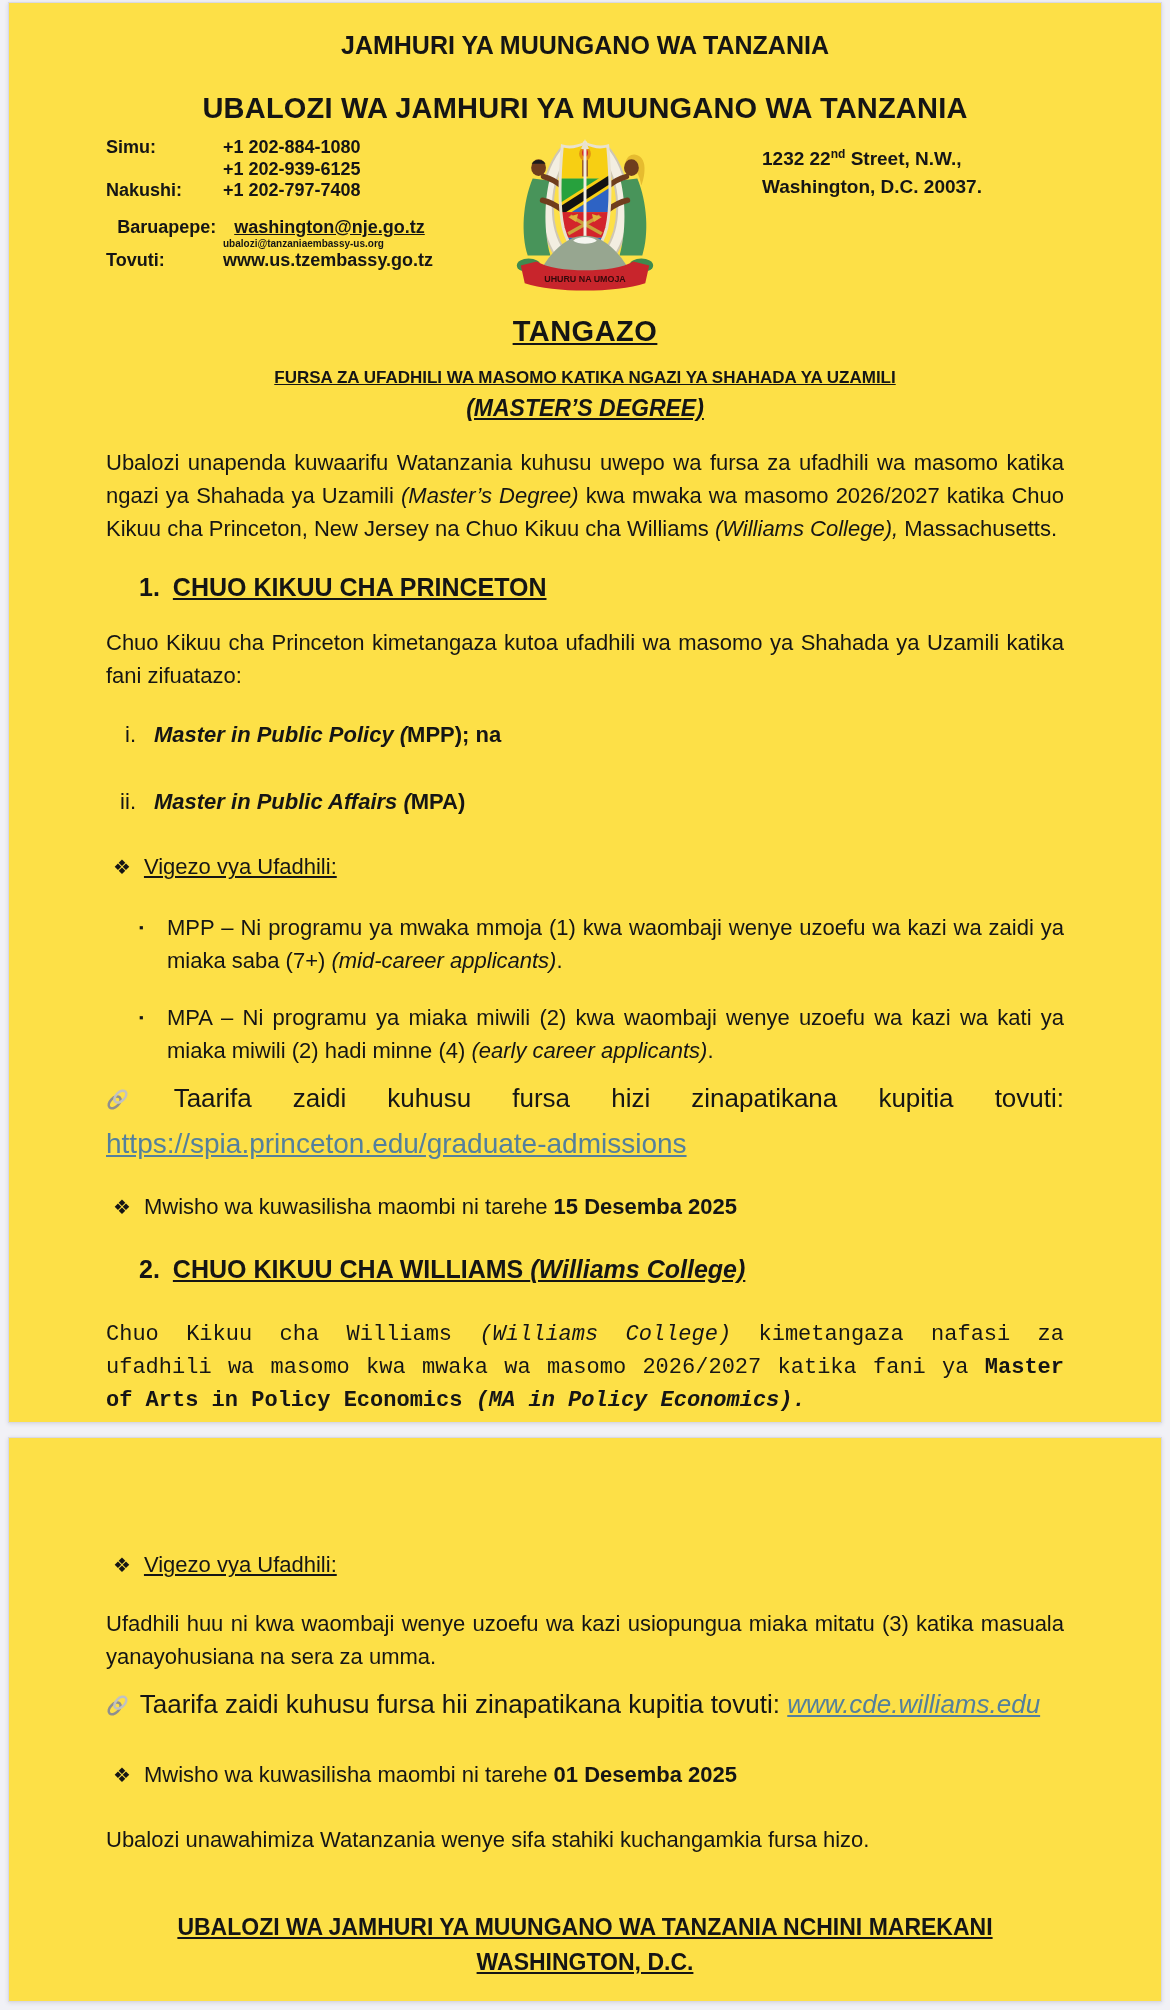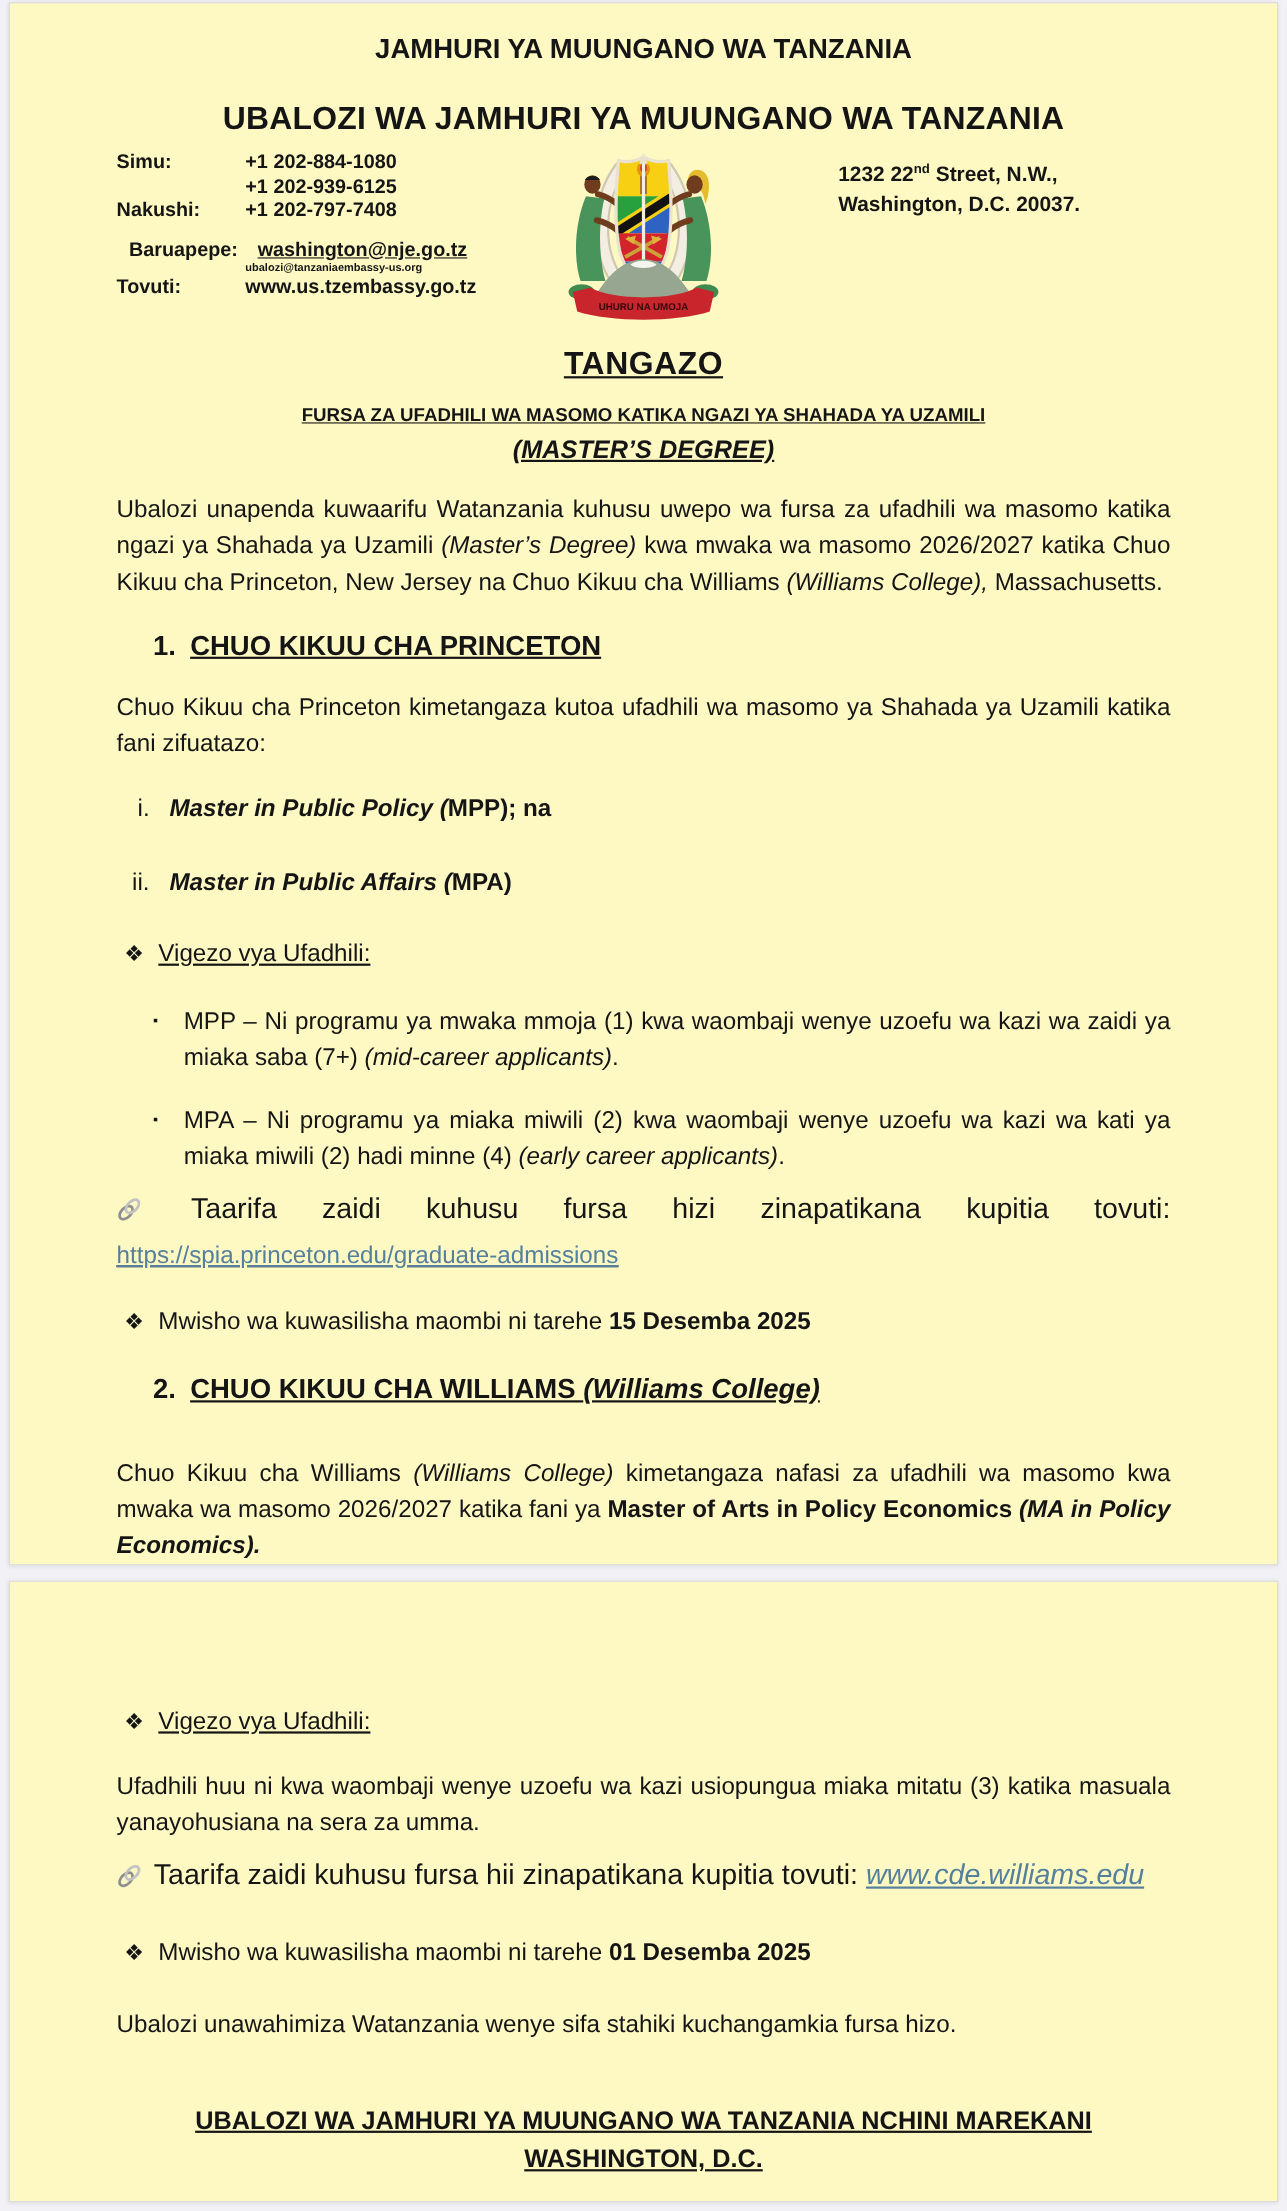--- a/index.html
+++ b/index.html
@@ -4,21 +4,21 @@
 <style>
   html,body{margin:0;padding:0;}
   body{
     width:1170px;height:2010px;overflow:hidden;
     background:#f1f1f6;
     font-family:"Liberation Sans","DejaVu Sans",sans-serif;
     color:#151515;
   }
   .canvas{padding:2px 8px 0 8px;}
   .page{
-    box-sizing:border-box;width:1154px;background:#fef9c3;
+    box-sizing:border-box;width:1154px;background:#fde047;
     border:1px solid #d9d9e3;box-shadow:0 1px 4px rgba(60,60,90,.14);
     padding:0 97px;overflow:hidden;
   }
   .page1{height:1421px;margin-bottom:14px;}
   .page2{height:565px;padding-top:110px;}
 
   .u{text-decoration:underline;}
   .i{font-style:italic;}
   .j{text-align:justify;}
 
@@ -57,21 +57,21 @@
 
   .cbul{display:flex;padding-left:33px;font-size:22px;line-height:1.5;}
   .cbul1{margin-top:28px;}
   .cbul2{margin-top:24px;}
   .cbul .sq{font-size:13px;width:14px;flex-shrink:0;margin-top:7px;margin-right:14px;}
   .cbul-t{flex:1;text-align:justify;}
 
   .info{margin-top:12px;font-size:26px;line-height:1.5;}
   .just-all{text-align:justify;text-align-last:justify;}
   .link-icon{display:inline-block;vertical-align:-4px;margin-right:4px;}
-  .url-line{margin-top:6px;font-size:22px;text-decoration:underline;}
+  .url-line{margin-top:6px;font-size:28px;}
   a.url{color:#54809d;text-decoration:underline;cursor:pointer;}
 
   .deadline{margin-top:30px;display:flex;gap:13px;padding-left:7px;font-size:22px;line-height:1.5;align-items:baseline;}
   .deadline .bullet{font-size:20px;}
 
   .footer1{margin-top:58px;text-align:center;font-size:23px;font-weight:bold;text-decoration:underline;white-space:nowrap;}
   .footer2{margin-top:8px;text-align:center;font-size:23px;font-weight:bold;text-decoration:underline;}
 
   
   .sg-n{}
@@ -234,21 +234,21 @@
     <div class="deadline">
       <span class="bullet">❖</span>
       <span><span class="sg-n">Mwisho wa kuwasilisha maombi ni tarehe </span><span class="sg-b">15 Desemba 2025</span></span>
     </div>
 
     <div class="sec-h" style="margin-top:32px;">
       <span class="sec-num">2.</span>
       <span class="sec-title"><span class="sg-n">CHUO KIKUU CHA WILLIAMS </span><span class="sg-i">(Williams College)</span></span>
     </div>
 
-    <p class="body j" style="margin-top:44px;"><span class="sg-n">Chuo Kikuu cha Williams </span><span class="sg-i">(Williams College)</span><span class="sg-n"> kimetangaza nafasi za ufadhili wa masomo kwa mwaka wa masomo 2026/2027 katika fani ya </span><span class="sg-b">Master of Arts in Policy Economics </span><span class="sg-bi">(MA in Policy Economics).</span></p>
+    <p class="body j" style="margin-top:34px;font-family:Liberation Mono, monospace;"><span class="sg-n">Chuo Kikuu cha Williams </span><span class="sg-i">(Williams College)</span><span class="sg-n"> kimetangaza nafasi za ufadhili wa masomo kwa mwaka wa masomo 2026/2027 katika fani ya </span><span class="sg-b">Master of Arts in Policy Economics </span><span class="sg-bi">(MA in Policy Economics).</span></p>
 
   </div>
 
   <div class="page page2">
 
     <div class="crit" style="margin-top:0;">
       <span class="bullet">❖</span>
       <span class="crit-label">Vigezo vya Ufadhili:</span>
     </div>
 

